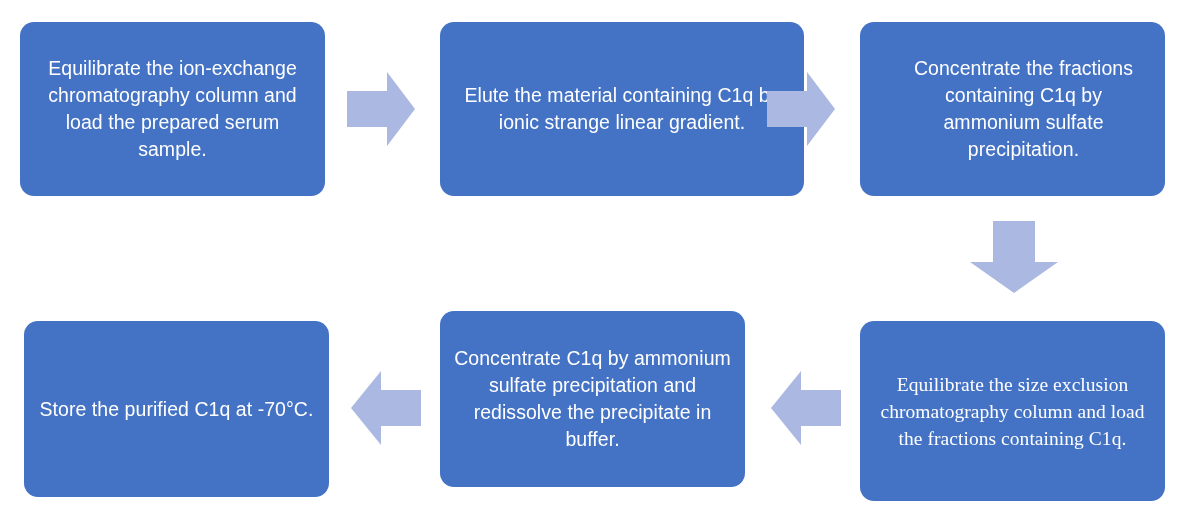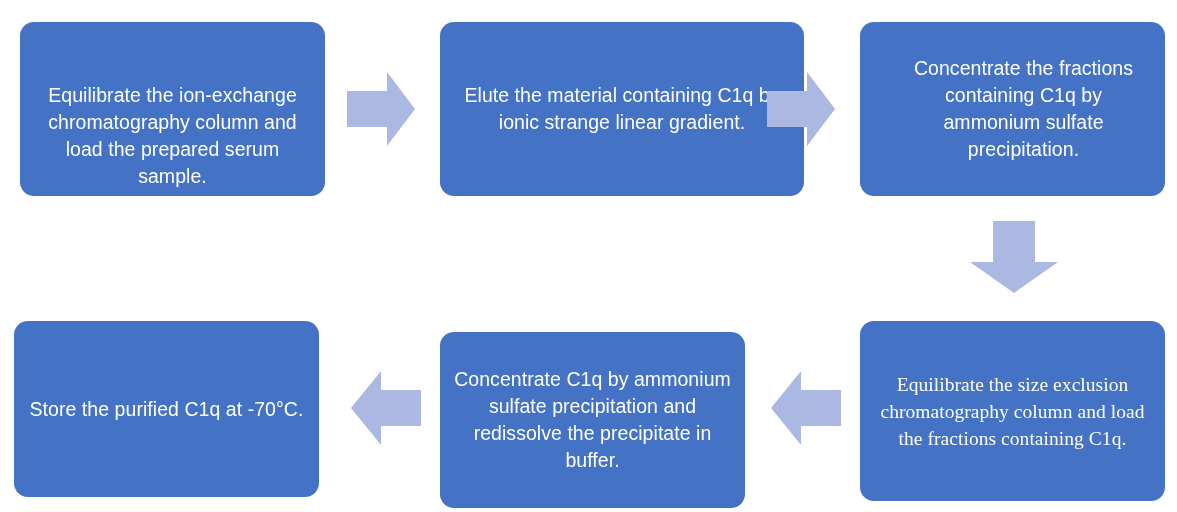--- a/index.html
+++ b/index.html
@@ -34,27 +34,27 @@
     color: #ffffff;
     font-size: 19.5px;
     line-height: 27px;
     text-align: center;
     font-weight: 400;
     white-space: pre-line;
     letter-spacing: 0.05px;
   }
 
   
-  #node-1 { left: 20px;  top: 22px;  width: 305px; height: 174px; align-items: flex-end; }
+  #node-1 { left: 20px;  top: 22px;  width: 305px; height: 174px; }
   #node-2 { left: 440px; top: 22px;  width: 364px; height: 174px; }
   #node-3 { left: 860px; top: 22px;  width: 305px; height: 174px; padding-left: 36px; }
   
   #node-4 { left: 860px; top: 321px; width: 305px; height: 180px; font-family: Liberation Serif, serif; }
-  #node-5 { left: 440px; top: 332px; width: 305px; height: 176px; }
-  #node-6 { left: 14px;  top: 321px; width: 305px; height: 176px; }
+  #node-5 { left: 440px; top: 311px; width: 305px; height: 176px; }
+  #node-6 { left: 24px;  top: 321px; width: 305px; height: 176px; }
 
   .arrow {
     position: absolute;
   }
   .arrow svg { display: block; }
 
   #arrow-1 { left: 347px; top: 72px;  width: 68px;  height: 74px; }
   #arrow-2 { left: 767px; top: 72px;  width: 68px;  height: 74px; }
   #arrow-3 { left: 970px; top: 221px; width: 88px;  height: 72px; }
   #arrow-4 { left: 771px; top: 371px; width: 70px;  height: 74px; }

